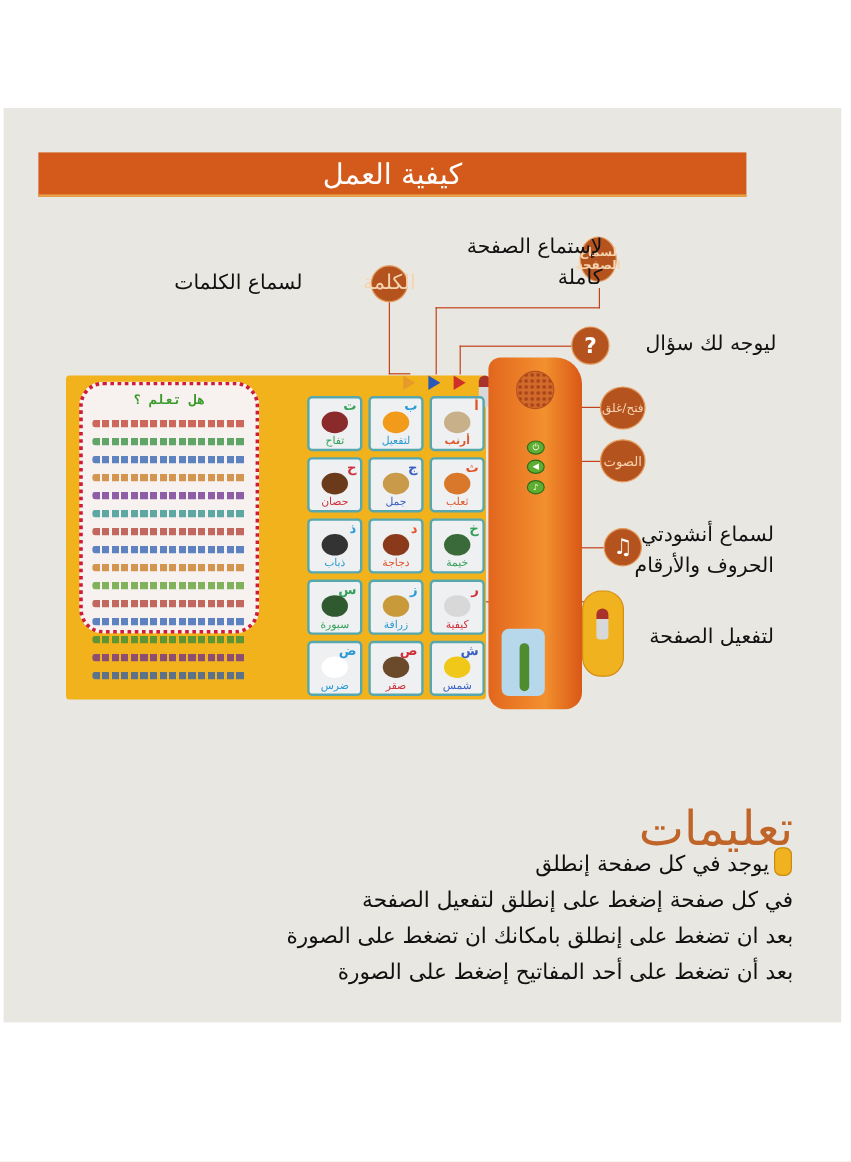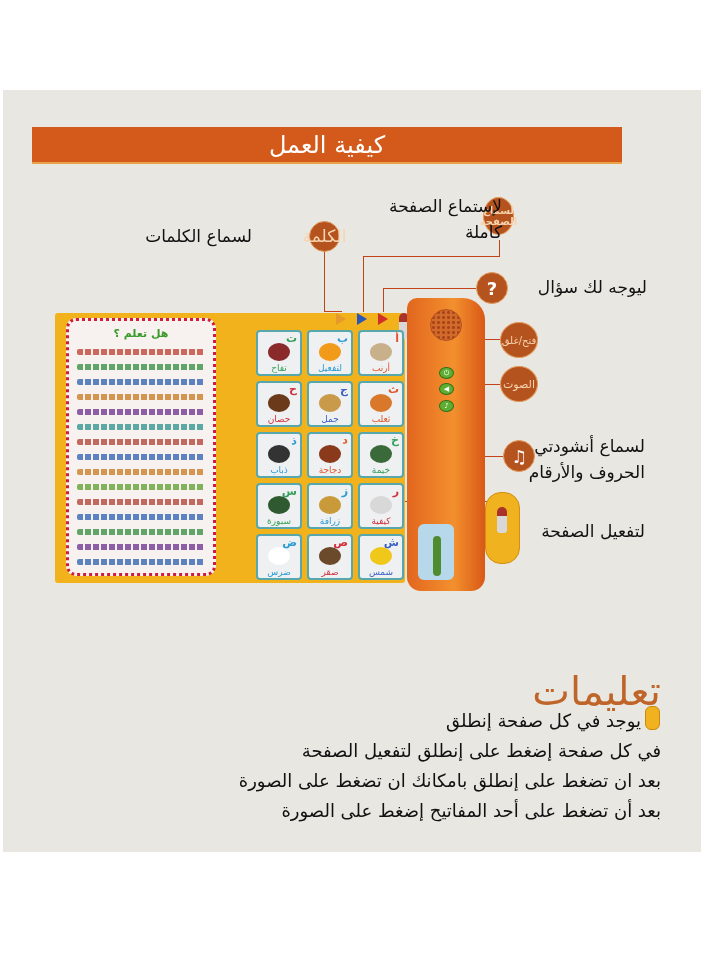--- a/index.html
+++ b/index.html
@@ -5,21 +5,21 @@
   html,body{margin:0;padding:0;}
   body{width:709px;height:968px;background:#ffffff;position:relative;overflow:hidden;font-family:"DejaVu Sans",sans-serif;}
   .card{position:absolute;left:3px;top:90px;width:698px;height:762px;background:#e9e7e1;}
   .title-bar{position:absolute;left:32px;top:127px;width:590px;height:35px;background:#d35a1a;border-bottom:2px solid #e8a24a;display:flex;align-items:center;justify-content:center;}
   .title-bar span{color:#fff;font-size:24px;direction:rtl;}
   .lbl{position:absolute;direction:rtl;color:#111;font-size:17px;line-height:23px;white-space:nowrap;}
   .bubble{position:absolute;border-radius:50%;background:#b5531f;color:#f6d4b0;display:flex;align-items:center;justify-content:center;text-align:center;font-size:10px;line-height:11px;direction:rtl;border:1px solid #e39a5c;box-sizing:border-box;}
   .line{position:absolute;background:#c2421c;}
   
   .book{position:absolute;left:55px;top:313px;width:350px;height:270px;background:#f2b21b;border-radius:3px;}
-  .didyou{position:absolute;left:66px;top:318px;width:150px;height:258px;background:#f7f2ef;border:3px dotted #d01c3a;border-radius:10px;box-sizing:border-box;}
+  .didyou{position:absolute;left:66px;top:318px;width:150px;height:210px;background:#f7f2ef;border:3px dotted #d01c3a;border-radius:20px;box-sizing:border-box;font-family:Liberation Mono, monospace;}
   .didyou .h{text-align:center;color:#3a9a2a;font-size:11px;font-weight:bold;margin-top:6px;direction:rtl;}
   .didyou .row{height:6px;margin:9px 8px 0 8px;border-radius:2px;}
   .grid{position:absolute;left:252px;top:330px;width:152px;display:grid;grid-template-columns:repeat(3,46px);grid-gap:5px;direction:rtl;}
   .cell{height:46px;background:#eef0f2;border:2px solid #57a7ad;border-radius:4px;box-sizing:border-box;position:relative;overflow:hidden;}
   .cell .letter{position:absolute;top:0;right:3px;font-size:11px;font-weight:bold;}
   .cell .pic{position:absolute;left:10px;top:11px;width:22px;height:18px;border-radius:50%;}
   .cell .word{position:absolute;bottom:1px;width:100%;text-align:center;font-size:9px;}
   .arrow{position:absolute;width:0;height:0;border-top:6px solid transparent;border-bottom:6px solid transparent;}
   .pen{position:absolute;left:407px;top:298px;width:78px;height:293px;background:linear-gradient(90deg,#e2661e,#f3902e 60%,#d95816);border-radius:10px 22px 14px 14px;}
   .speaker{position:absolute;left:430px;top:309px;width:30px;height:30px;border-radius:50%;background:radial-gradient(circle,#a8441a 1px,#d26a2a 2px) 0 0/5px 5px;border:1px solid #b55020;}
@@ -96,21 +96,21 @@
 
 <div class="arrow" style="left:336px;top:313px;border-left:10px solid #e69a2a;"></div>
 <div class="arrow" style="left:357px;top:313px;border-left:10px solid #2a58b8;"></div>
 <div class="arrow" style="left:378px;top:313px;border-left:10px solid #d0302a;"></div>
 <div class="rocket" style="left:399px;top:313px;"></div>
 
 <div class="grid" id="letter-grid">
     <div class="cell">
       <span class="letter" style="color: rgb(224, 86, 42);">أ</span>
       <span class="pic" style="background: rgb(200, 176, 138);"></span>
-      <span class="word" style="color: rgb(224, 86, 42);">أرنب</span>
+      <span class="word" style="color: rgb(224, 86, 42); font-weight: bold;">أرنب</span>
     </div>
     <div class="cell">
       <span class="letter" style="color: rgb(42, 155, 212);">ب</span>
       <span class="pic" style="background: rgb(242, 154, 26);"></span>
       <span class="word" style="color: rgb(42, 155, 212);">لتفعيل</span>
     </div>
     <div class="cell">
       <span class="letter" style="color: rgb(53, 160, 90);">ت</span>
       <span class="pic" style="background: rgb(138, 42, 42);"></span>
       <span class="word" style="color: rgb(53, 160, 90); margin-left: 37px;">تفاح</span>

